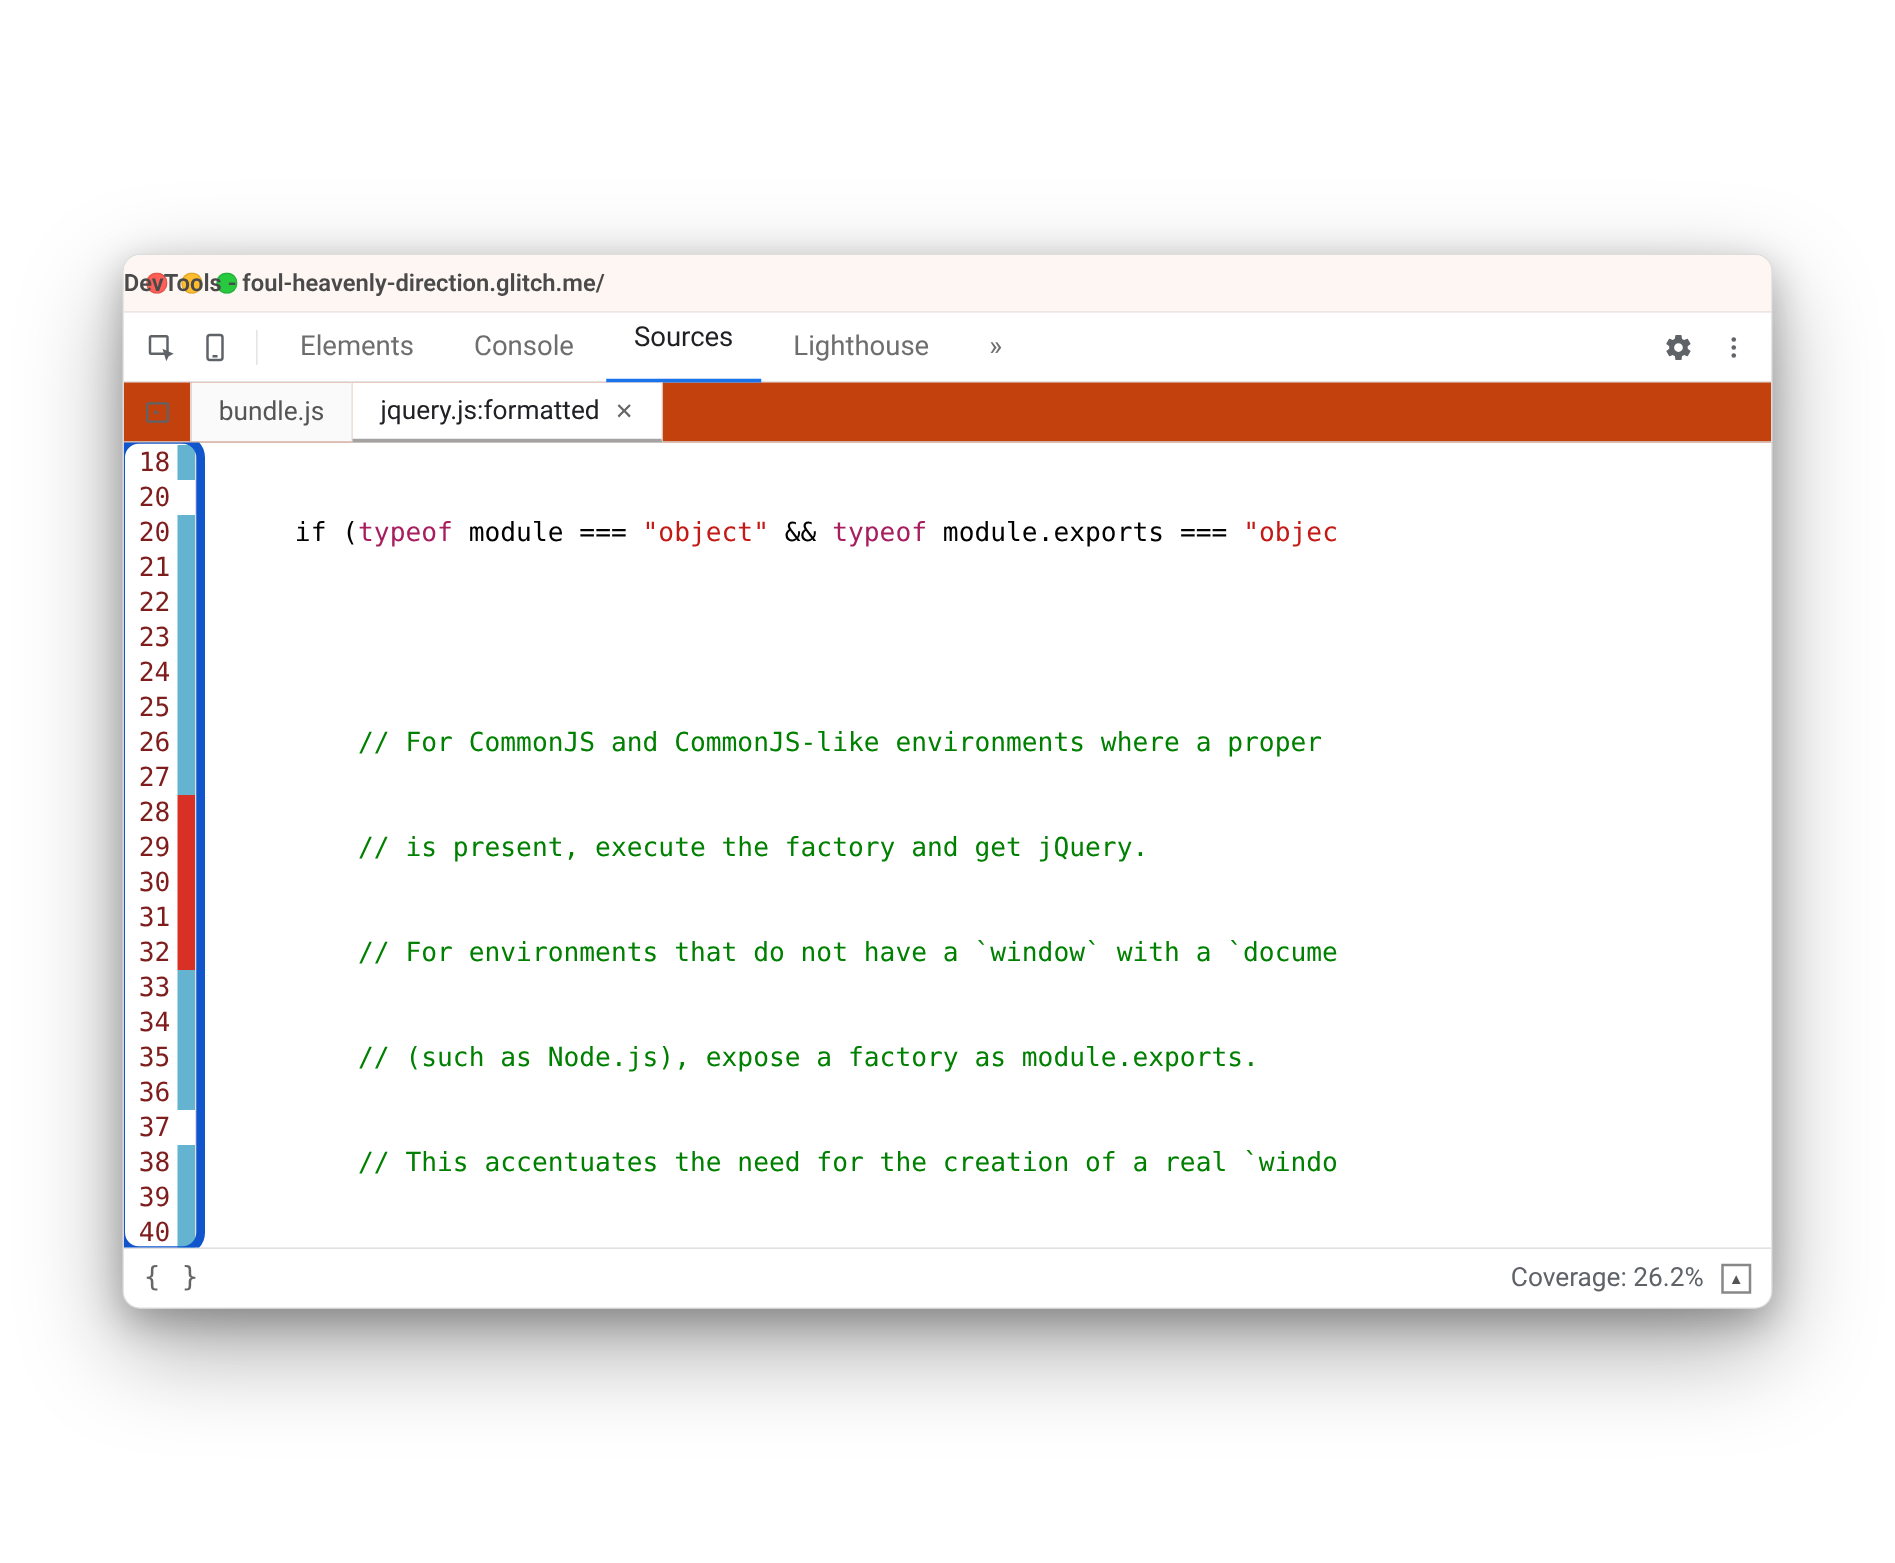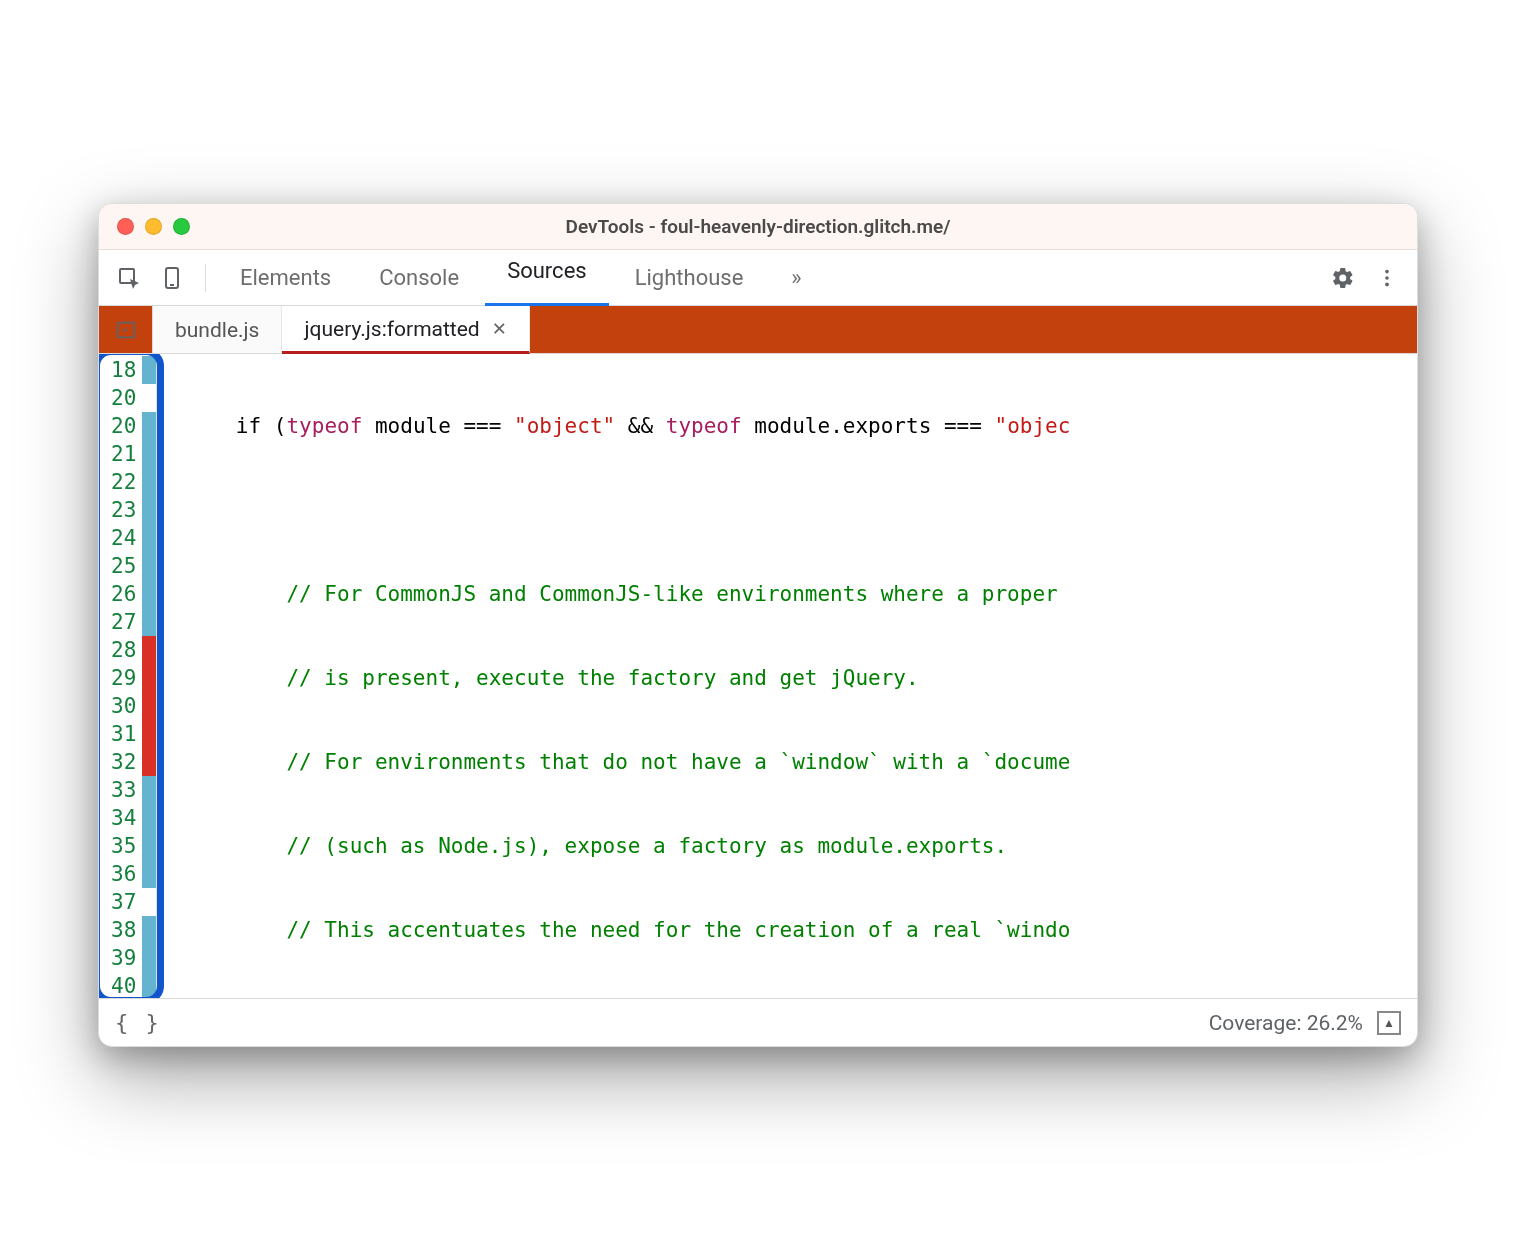--- a/index.html
+++ b/index.html
@@ -29,21 +29,20 @@
     position: relative;
     border-bottom: 1px solid #e6e0dc;
   }
   .traffic { display: flex; gap: 11px; margin-left: 18px; }
   .dot { width: 17px; height: 17px; border-radius: 50%; border: 1px solid rgba(0,0,0,0.12); }
   .dot.red { background: #ff5f56; }
   .dot.yellow { background: #ffbd2e; }
   .dot.green { background: #27c93f; }
   .title {
     position: absolute; left: 0; right: 0;
-    text-align: center;
     font-size: 19px;
     font-weight: 600;
     color: #4a4a4a;
   }
   
   .toolbar {
     height: 56px;
     border-bottom: 1px solid #d9d9d9;
     display: flex;
     align-items: center;
@@ -78,42 +77,42 @@
     padding: 0 22px;
     font-size: 21px;
     color: #555;
     gap: 12px;
     border-right: 1px solid #e6e6e6;
     background: #fafafa;
   }
   .filetab.active {
     color: #202124;
     background: #fff;
-    border-bottom: 3px solid #b91c1c;
+    border-bottom: 3px solid #a3a3a3;
     margin-bottom: -1px;
   }
   .close-x { font-size: 18px; color: #666; }
   
   .codearea {
     display: flex;
     height: 644px;
     font-family: Menlo, Consolas, monospace;
     font-size: 21px;
     line-height: 28px;
     overflow: hidden;
   }
   .gutter {
     display: flex;
     border-right: 1px solid #e0e0e0;
     position: relative;
     padding-top: 0;
   }
   .linenums {
     text-align: left;
-    color: #15803d;
+    color: #7f1d1d;
     padding: 0 6px 0 12px;
     background: #fff;
     user-select: none;
   }
   .linenums div { height: 28px; }
   .covercol {
     width: 14px;
     background: #fff;
   }
   .covercol div { height: 28px; width: 14px; }

